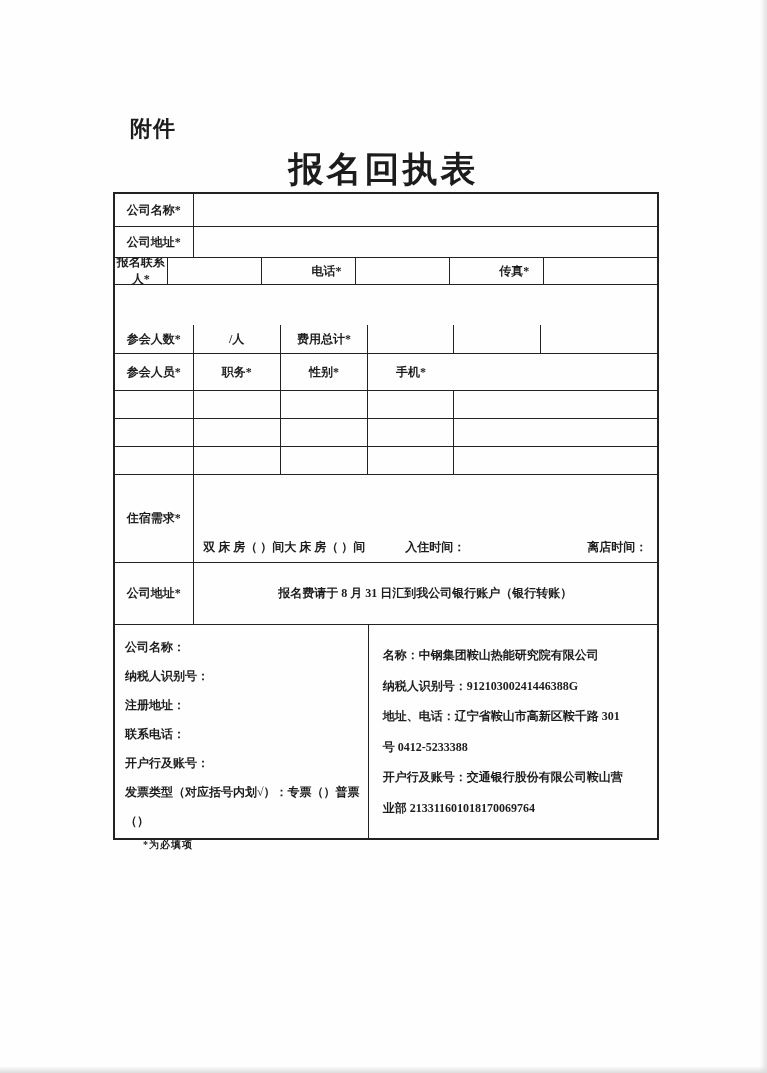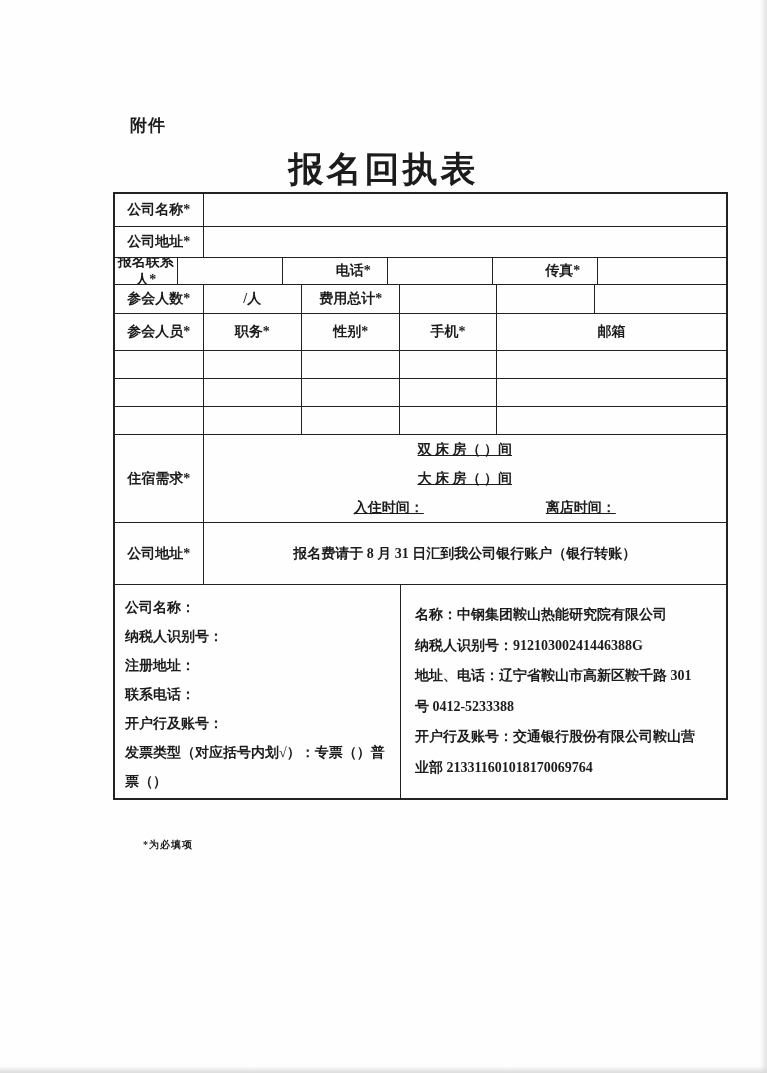--- a/index.html
+++ b/index.html
@@ -18,36 +18,36 @@
     background: linear-gradient(to right, rgba(255,255,255,0), #e2e2e2);
   }
   .edge-bottom {
     position: absolute; left: 0; bottom: 0; width: 100%; height: 7px;
     background: linear-gradient(to bottom, rgba(255,255,255,0), #dcdcdc);
   }
 
   .attachment {
     position: absolute; left: 100px; top: 114px;
     font-family: "Liberation Sans", "DejaVu Sans", sans-serif;
-    font-size: 17px; font-weight: 700; letter-spacing: 1px; padding-left: 30px;
+    font-size: 22px; font-weight: 700; letter-spacing: 1px; padding-left: 30px;
   }
   .doc-title {
     position: absolute; left: 0; top: 146px; width: 100%;
     text-align: center;
     font-size: 35px; font-weight: 700; letter-spacing: 3px;
   }
   .footnote {
     position: absolute; left: 143px; top: 838px;
     font-size: 10px; font-weight: 600; letter-spacing: 1px;
   }
 
   .form-table {
-    position: absolute; left: 113px; top: 192px; width: 615px;
+    position: absolute; left: 113px; top: 192px; width: 546px;
     border: 2px solid #222;
-    font-size: 14px; font-weight: 600;
+    font-size: 12px; font-weight: 600;
   }
   .row { display: flex; border-bottom: 1.5px solid #222; }
   .row:last-child { border-bottom: none; }
   .cell {
     border-right: 1.5px solid #222;
     display: flex; align-items: center; justify-content: center;
     text-align: center; overflow: hidden;
   }
   .cell:last-child { border-right: none; }
 
@@ -57,29 +57,29 @@
   .w-c2 { width: 16.1%; } .w-c3 { width: 16.1%; }
   .w-c4 { width: 15.8%; } .w-c5 { width: 16.1%; }
   .w-c6 { width: 21.4%; }
   .w-email { width: 37.5%; }
   .w-inv { width: 46.8%; } .w-remit { width: 53.2%; }
 
   
   .r-company  { height: 33px; }
   .r-address  { height: 31px; }
   .r-contact  { height: 27px; gap: 36px; }
-  .r-count    { height: 29px; }
+  .r-count    { height: 29px; margin-top: 40px; }
   .r-people   { height: 37px; }
   .r-empty    { height: 28px; }
   .r-accom    { height: 88px; }
   .r-pay      { height: 62px; }
   .r-infohead { height: 34px; }
   .r-infobody { height: 213px; }
 
-  .accom-content { flex-direction: column; justify-content: center; align-items: center; text-decoration: underline; }
+  .accom-content { flex-direction: row; justify-content: center; align-items: flex-end; }
   .accom-line { height: 29px; display: flex; align-items: center; justify-content: center; }
   .accom-times { height: 29px; display: flex; align-items: center; justify-content: flex-start; }
   .accom-times .checkin { margin-left: 40px; }
   .accom-times .checkout { margin-left: 122px; }
 
   .info-cell { display: block; text-align: left; }
   .invoice-body { padding: 8px 2px 6px 10px; line-height: 29px; }
   .remit-body   { padding: 15px 24px 6px 14px; line-height: 30.5px; }
   .info-cell p { margin: 0; }
 </style>
@@ -119,21 +119,20 @@
       <div class="cell w-c4"></div>
       <div class="cell w-c5"></div>
       <div class="cell w-c6"></div>
     </div>
 
     <div class="row r-people">
       <div class="cell w-label">参会人员*</div>
       <div class="cell w-c2">职务*</div>
       <div class="cell w-c3">性别*</div>
       <div class="cell w-c4">手机*</div>
-      <div class="cell w-email">邮箱</div>
     </div>
 
     <div class="row r-empty">
       <div class="cell w-label"></div>
       <div class="cell w-c2"></div>
       <div class="cell w-c3"></div>
       <div class="cell w-c4"></div>
       <div class="cell w-email"></div>
     </div>
     <div class="row r-empty">

